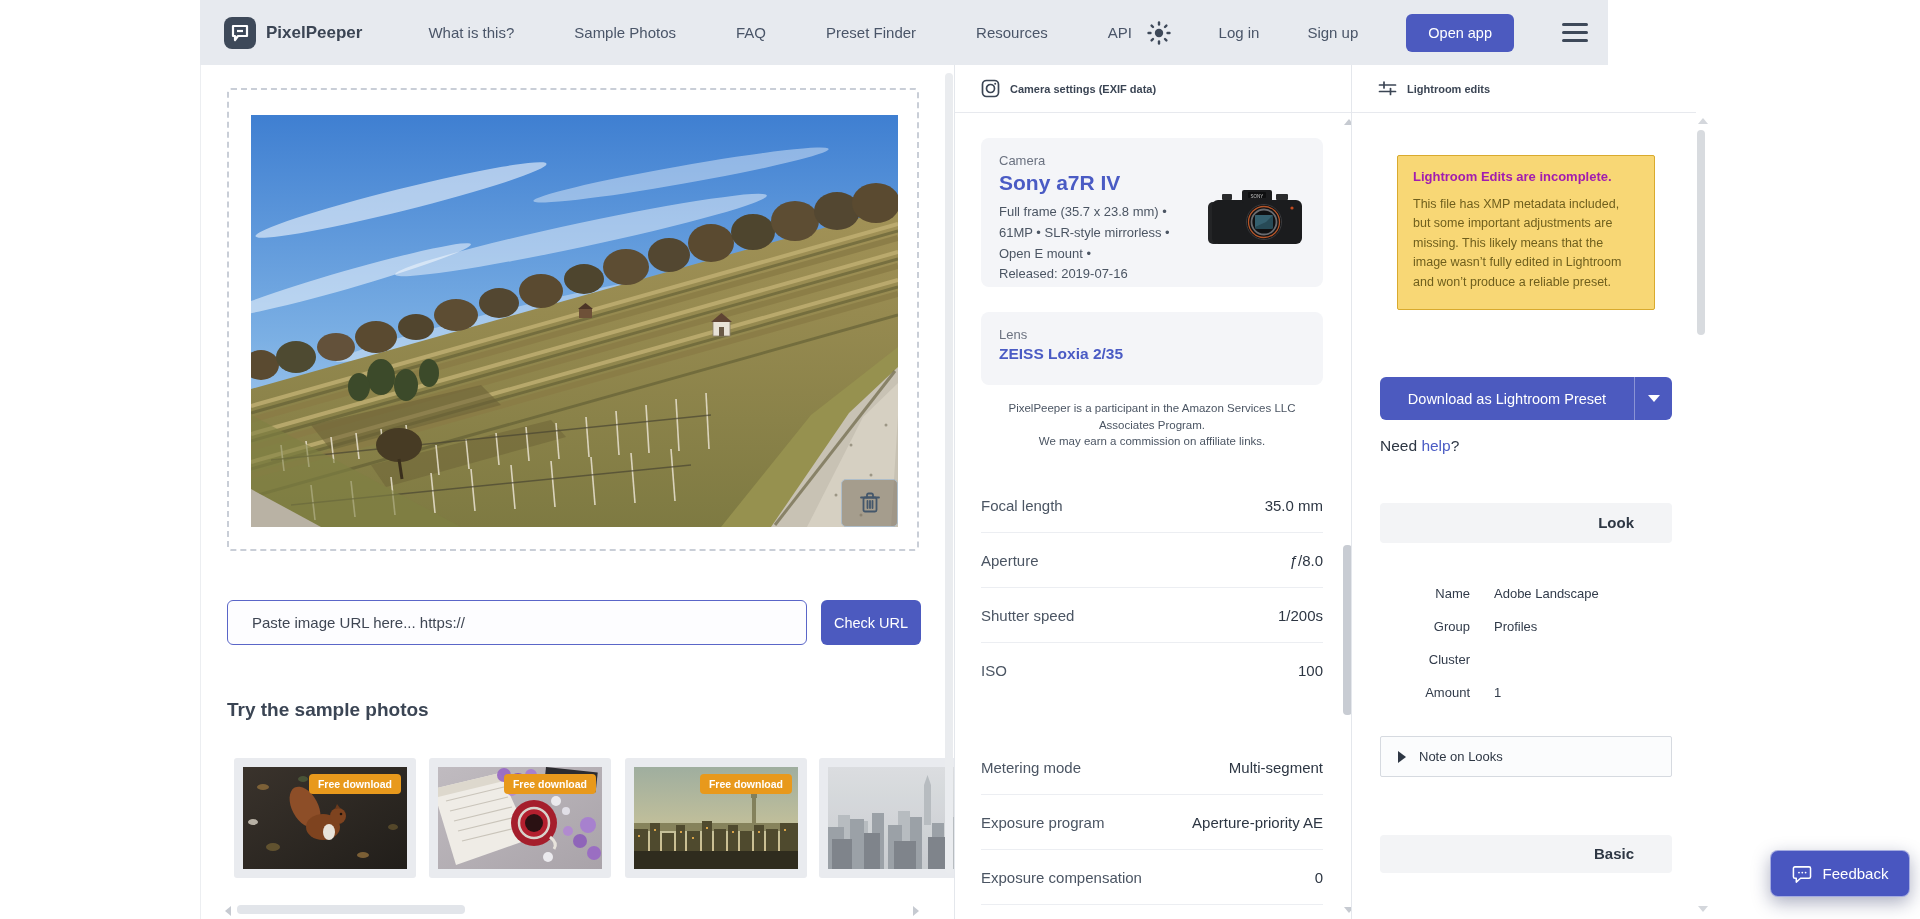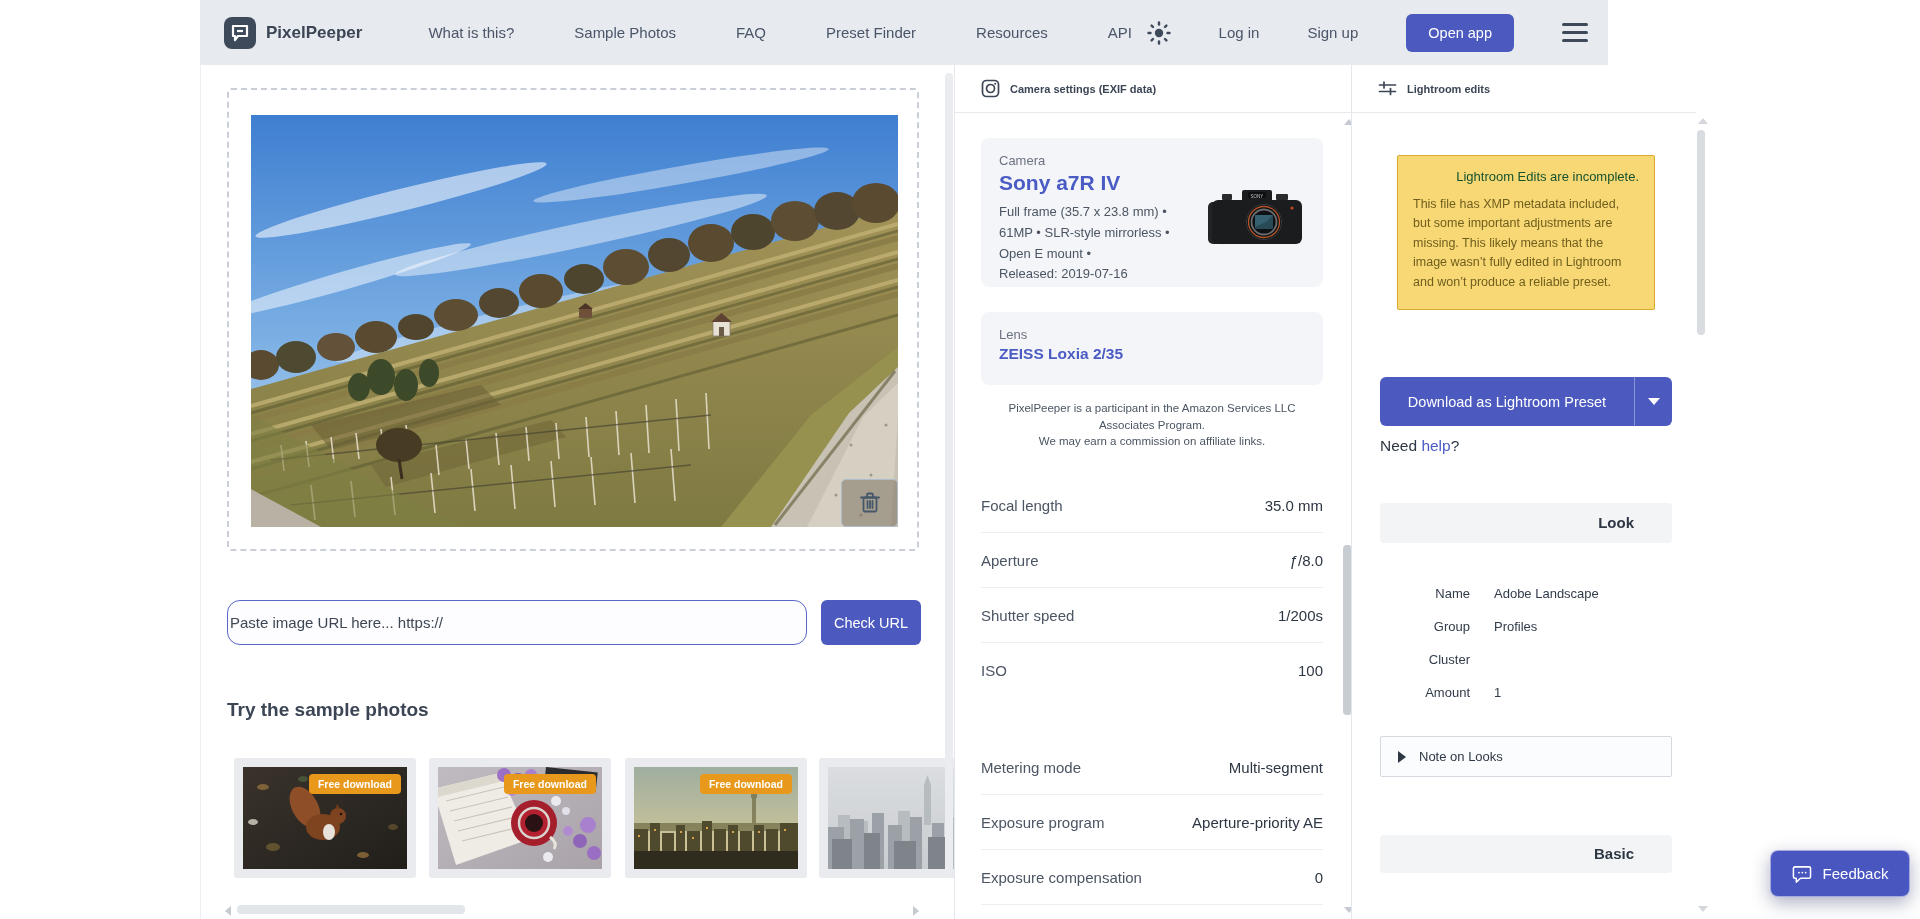--- a/index.html
+++ b/index.html
@@ -33,21 +33,21 @@
     align-items:center; padding-left:26px; gap:10px; font-size:11px; font-weight:bold; color:#3b4554; }
 
   
   #dropzone { left:26px; top:23px; width:692px; height:463px;
     border:2px dashed #c9ced7; border-radius:4px; }
   #main-photo { left:22px; top:25px; width:647px; height:412px; display:block; }
   #trash-btn { left:612px; top:389px; width:57px; height:48px;
     background:rgba(125,115,98,0.55); border:1px solid #aebdc9; border-radius:5px;
     display:flex; align-items:center; justify-content:center; cursor:pointer; }
   #url-input { left:26px; top:535px; width:580px; height:45px; border:1px solid #5a66c8;
-    border-radius:13px; background:#fdfdff; font-size:15px; color:#3f4653; padding:0 2px;
+    border-radius:6px; background:#fdfdff; font-size:15px; color:#3f4653; padding:0 24px;
     font-family:inherit; outline:none; }
   #url-input::placeholder { color:#3f4653; opacity:1; }
   #check-url-btn { left:620px; top:535px; width:100px; height:45px; }
   #samples-heading { left:26px; top:634px; font-size:19px; font-weight:bold; color:#3b4554; }
   .sample-card { position:absolute; top:693px; width:182px; height:120px;
     background:#e9ebef; border-radius:3px; padding:9px; cursor:pointer; }
   .sample-card svg { width:100%; height:100%; display:block; }
   .badge { position:absolute; top:16px; right:15px; background:#e8991c; color:#fff;
     font-size:10.5px; font-weight:bold; padding:4px 9px; border-radius:4px; }
 
@@ -70,23 +70,23 @@
     height:55px; font-size:15px; }
   .exif-row .lbl { color:#4b5563; }
   .exif-row .val { color:#2d3643; }
   .exif-row.bordered { border-bottom:1px solid #eceef2; }
   #exif-group1 { left:26px; top:413px; width:342px; }
   #exif-group2 { left:26px; top:675px; width:342px; }
 
   
   #warning-box { left:45px; top:90px; width:258px; height:155px; background:#f8d775;
     border:1px solid #d9aa2e; border-radius:2px; padding:13px 15px; }
-  #warning-title { font-size:13px; font-weight:normal; color:#14532d;text-align:right; }
+  #warning-title { font-size:13px; font-weight:bold; color:#a21caf; }
   #warning-body { font-size:12.5px; color:#6f5f1d; line-height:1.55; margin-top:11px; }
-  #download-btn { left:28px; top:312px; width:292px; height:49px; display:flex;
+  #download-btn { left:28px; top:312px; width:292px; height:43px; display:flex;
     align-items:center; padding:0; }
   #download-label { flex:1; text-align:center; }
   #download-divider { width:1px; height:100%; background:rgba(255,255,255,0.35); }
   #download-caret { width:37px; display:flex; align-items:center; justify-content:center; }
   .caret-down { width:0; height:0; border-left:6px solid transparent;
     border-right:6px solid transparent; border-top:7px solid #fff; }
   #need-help { left:28px; top:372px; font-size:15.5px; color:#2d3643; }
   #need-help a { color:#4a5bc4; text-decoration:none; cursor:pointer; }
   .section-bar { position:absolute; left:28px; width:292px; background:#f3f4f6;
     border-radius:4px; font-size:15px; font-weight:bold; color:#2e3744;

